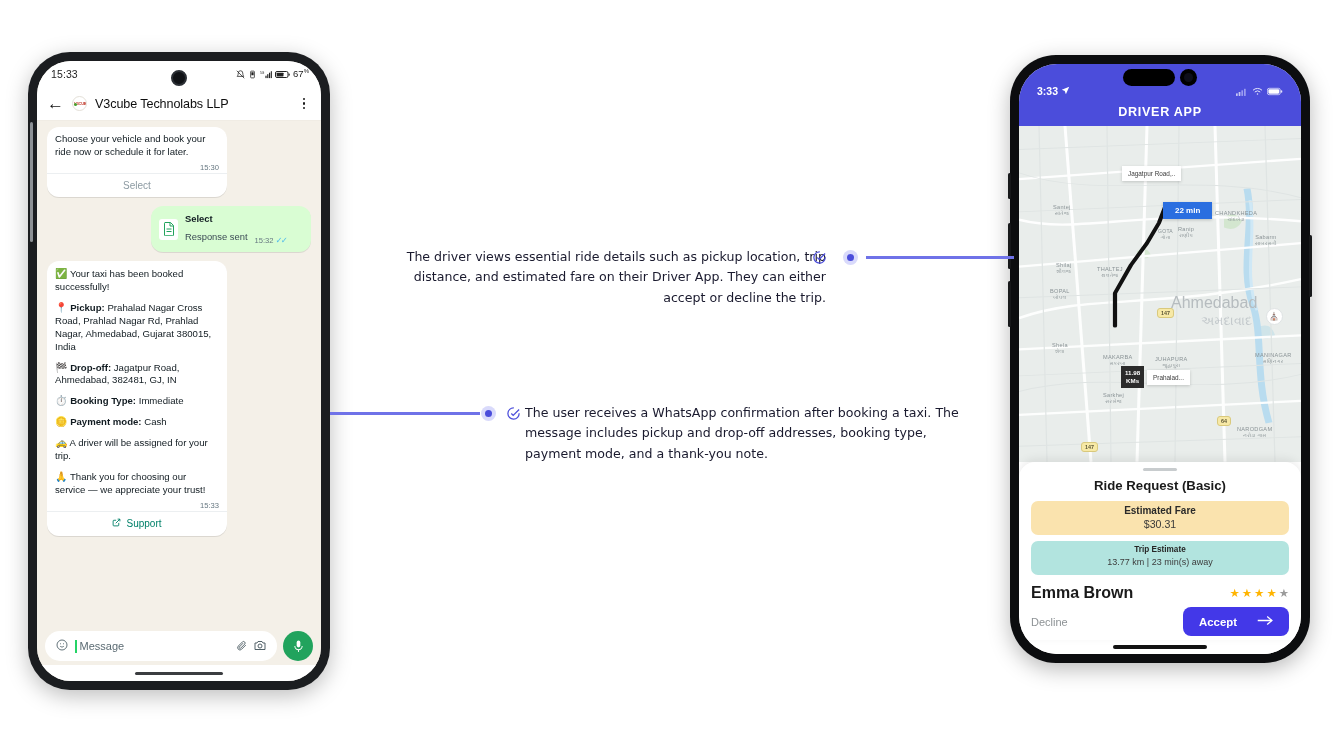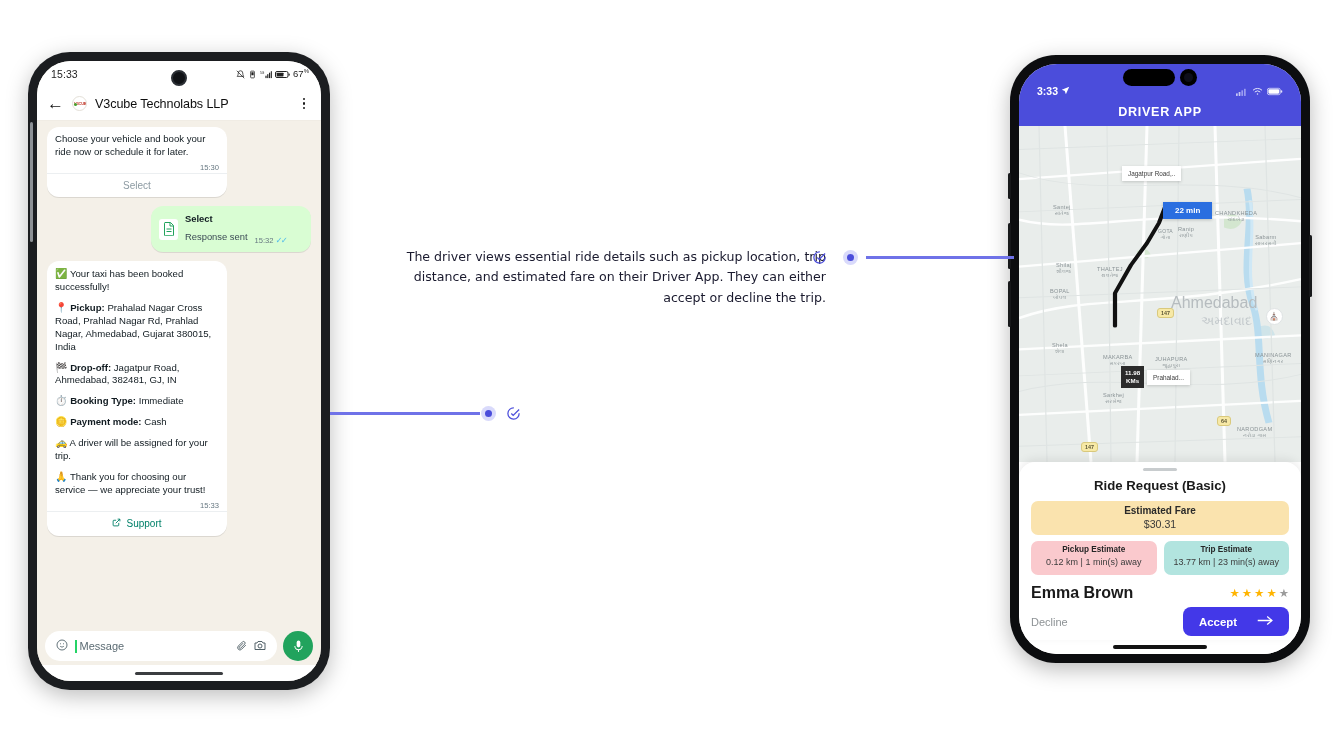--- a/index.html
+++ b/index.html
@@ -529,24 +529,20 @@
       <div class="i-sheet">
         <div class="sheet-grab"></div>
         <div class="sheet-title">Ride Request (Basic)</div>
 
         <div class="fare-box">
           <div class="t">Estimated Fare</div>
           <div class="v">$30.31</div>
         </div>
 
         <div class="est-row">
-          <div class="est pickup">
-            <div class="t">Pickup Estimate</div>
-            <div class="v">0.12 km | 1 min(s) away</div>
-          </div>
           <div class="est trip">
             <div class="t">Trip Estimate</div>
             <div class="v">13.77 km | 23 min(s) away</div>
           </div>
         </div>
 
         <div class="rider-row">
           <span class="rider-name">Emma Brown</span>
           <span class="stars">
             <span class="star-on">★</span>
@@ -592,14 +588,15 @@
   <span class="line" style="left:330px; top:412px; width:150px;"></span>
   <span class="dot-out" style="left:481px; top:406px;">
       <span class="dot-in"></span>
     </span>
   <span class="chk" style="left:506px; top:406px;">
     <svg width="15" height="15" viewBox="0 0 24 24" fill="none" stroke="#4b4ddb" stroke-width="2">
         <path d="M21 11.5A9 9 0 1112.5 3"></path>
         <path d="M8.5 12l3 3L21 5.5"></path>
       </svg>
   </span>
+  <div class="anno anno-2 anno-text">The user receives a WhatsApp confirmation after booking a taxi. The message includes pickup and drop-off addresses, booking type, payment mode, and a thank-you note.</div>
 
 </div>
 
 </body></html>

